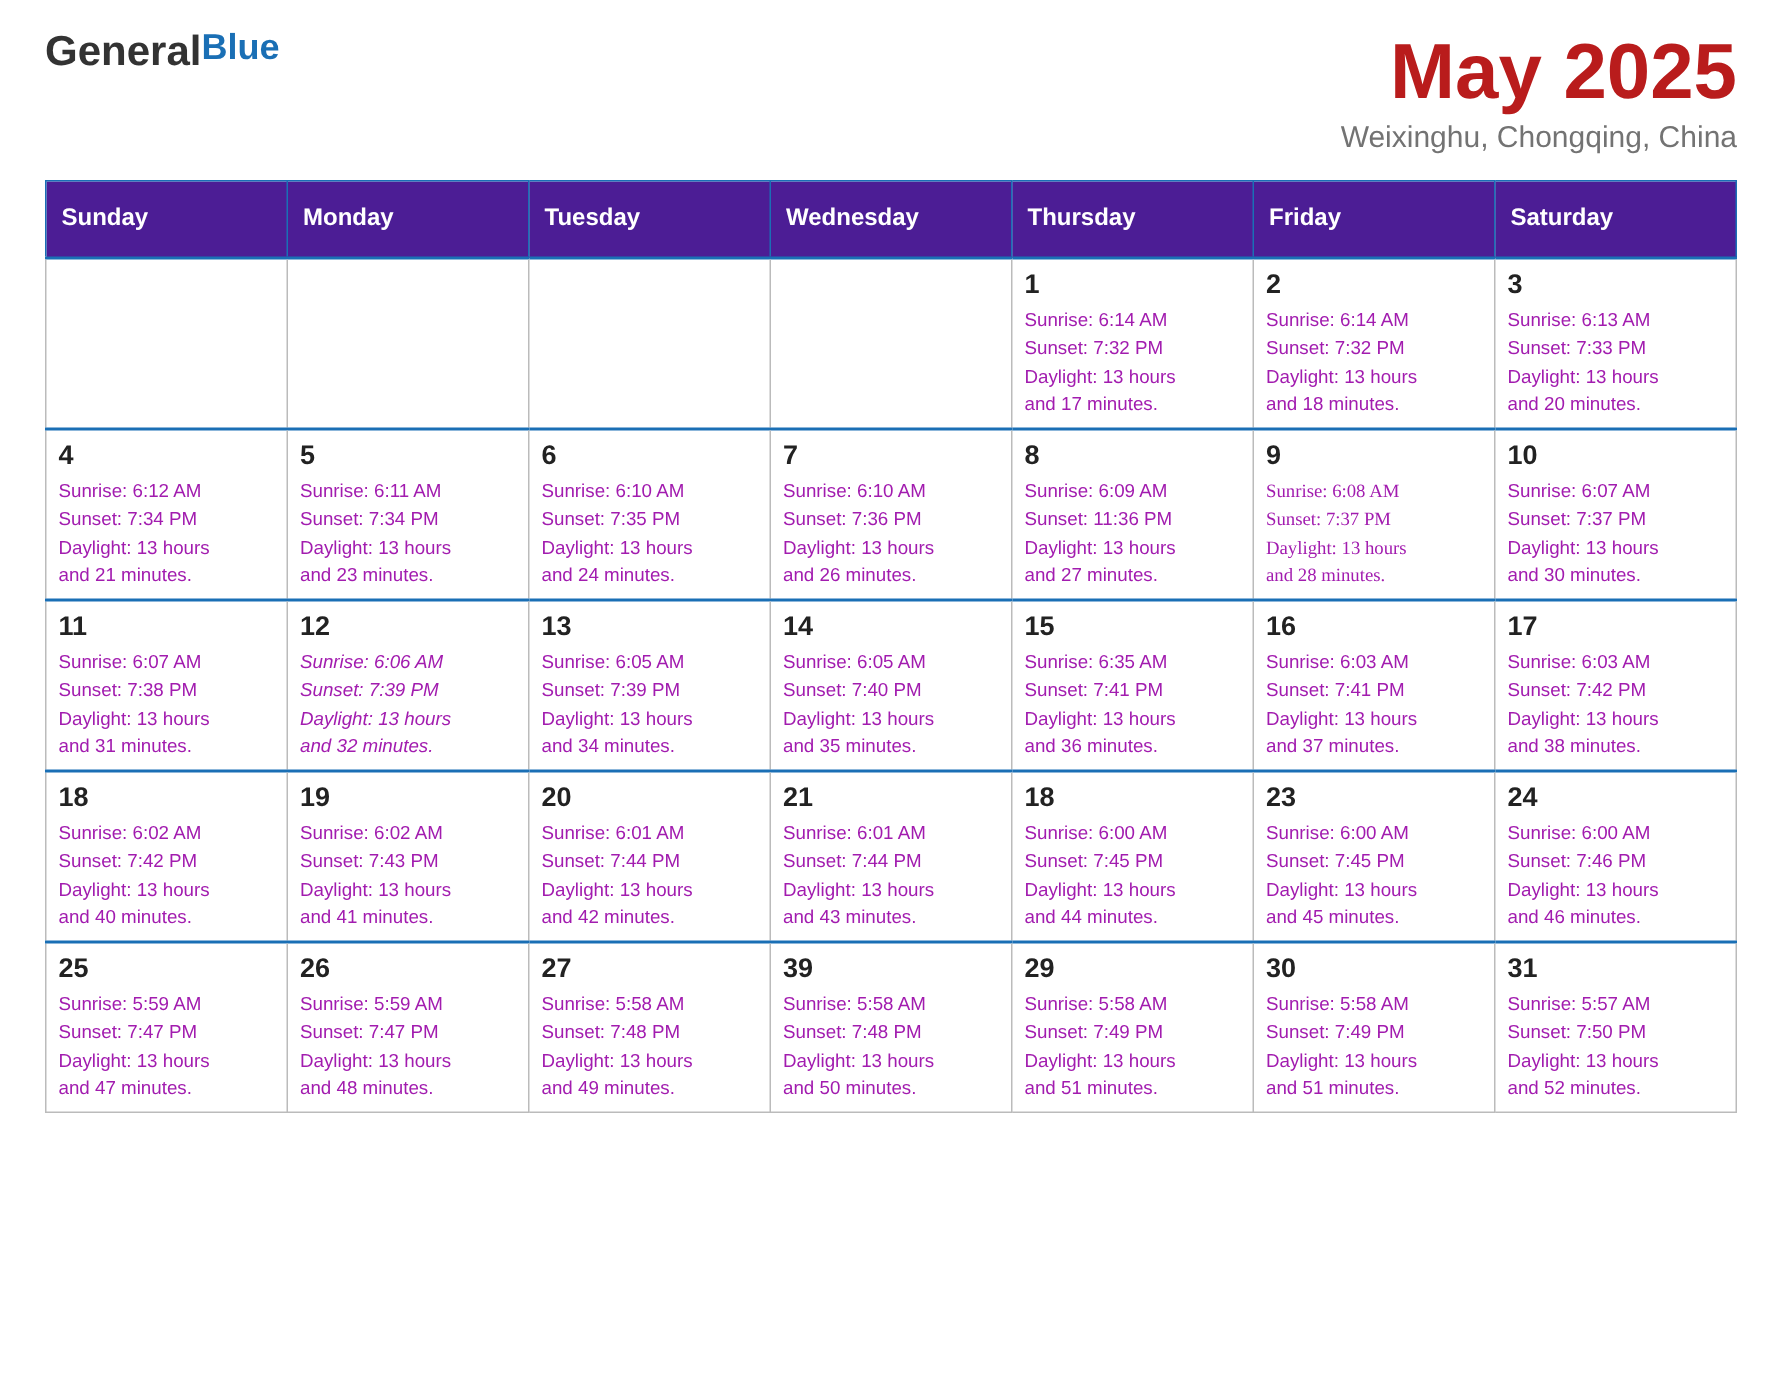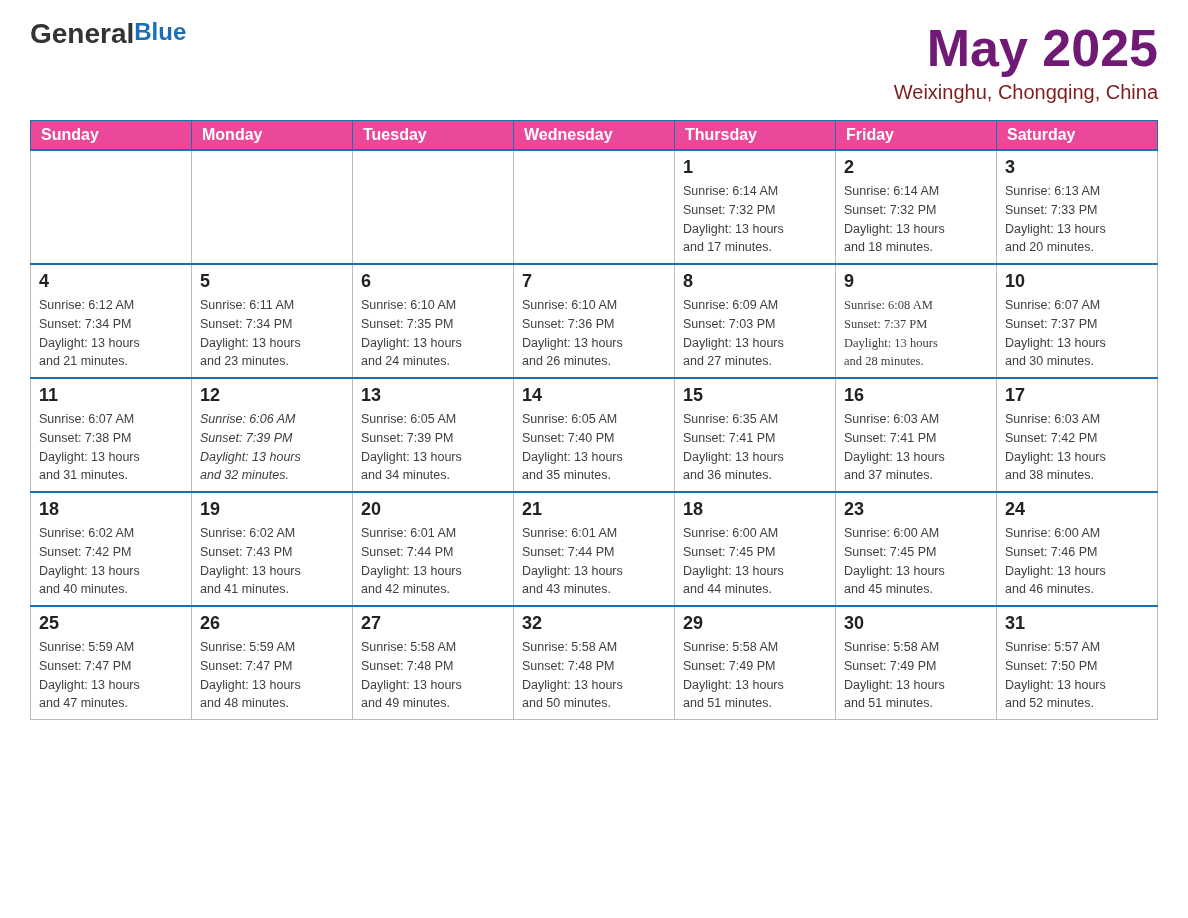--- a/index.html
+++ b/index.html
@@ -34,59 +34,59 @@
       line-height: 1;
       display: flex;
       align-items: center;
     }
     .title-block {
       text-align: right;
     }
     .month-year {
       font-size: 52px;
       font-weight: bold;
-      color: #701a75;
+      color: #b91c1c;
       line-height: 1.1;
     }
     .location {
       font-size: 20px;
-      color: #7f1d1d;
+      color: #737373;
       margin-top: 4px;
     }
     .calendar {
       width: 100%;
       border-collapse: collapse;
       border: 1px solid #999;
     }
     .calendar th {
-      background-color: #ec4899;
+      background-color: #4c1d95;
       color: #fff;
       font-size: 16px;
       font-weight: bold;
-      padding: 5px 10px;
+      padding: 16px 10px;
       text-align: left;
       border: 1px solid #1a6fb5;
     }
     .calendar td {
       vertical-align: top;
       padding: 6px 8px;
       border: 1px solid #bbb;
       width: calc(100% / 7);
       min-height: 90px;
       height: 110px;
     }
     .day-number {
       font-size: 18px;
       font-weight: bold;
       color: #222;
       margin-bottom: 4px;
     }
     .day-info {
       font-size: 12.5px;
-      color: #404040;
+      color: #a21caf;
       line-height: 1.5;
     }
     .empty-cell {
       background: #fff;
     }
     tr.week-row td {
       border-top: 2px solid #1a6fb5;
     }
   </style>
 </head>
@@ -168,21 +168,21 @@
         <td>
           <div class="day-number">7</div>
           <div class="day-info" style="white-space: pre-line;">Sunrise: 6:10 AM
 Sunset: 7:36 PM
 Daylight: 13 hours
 and 26 minutes.</div>
         </td>
         <td>
           <div class="day-number">8</div>
           <div class="day-info" style="white-space: pre-line;">Sunrise: 6:09 AM
-Sunset: 7:03 PM
+Sunset: 11:36 PM
 Daylight: 13 hours
 and 27 minutes.</div>
         </td>
         <td>
           <div class="day-number">9</div>
           <div class="day-info" style="white-space: pre-line; font-family: Liberation Serif, serif;">Sunrise: 6:08 AM
 Sunset: 7:37 PM
 Daylight: 13 hours
 and 28 minutes.</div>
         </td>
@@ -312,21 +312,21 @@
 and 48 minutes.</div>
         </td>
         <td>
           <div class="day-number">27</div>
           <div class="day-info" style="white-space: pre-line;">Sunrise: 5:58 AM
 Sunset: 7:48 PM
 Daylight: 13 hours
 and 49 minutes.</div>
         </td>
         <td>
-          <div class="day-number">32</div>
+          <div class="day-number">39</div>
           <div class="day-info" style="white-space: pre-line;">Sunrise: 5:58 AM
 Sunset: 7:48 PM
 Daylight: 13 hours
 and 50 minutes.</div>
         </td>
         <td>
           <div class="day-number">29</div>
           <div class="day-info" style="white-space: pre-line;">Sunrise: 5:58 AM
 Sunset: 7:49 PM
 Daylight: 13 hours

